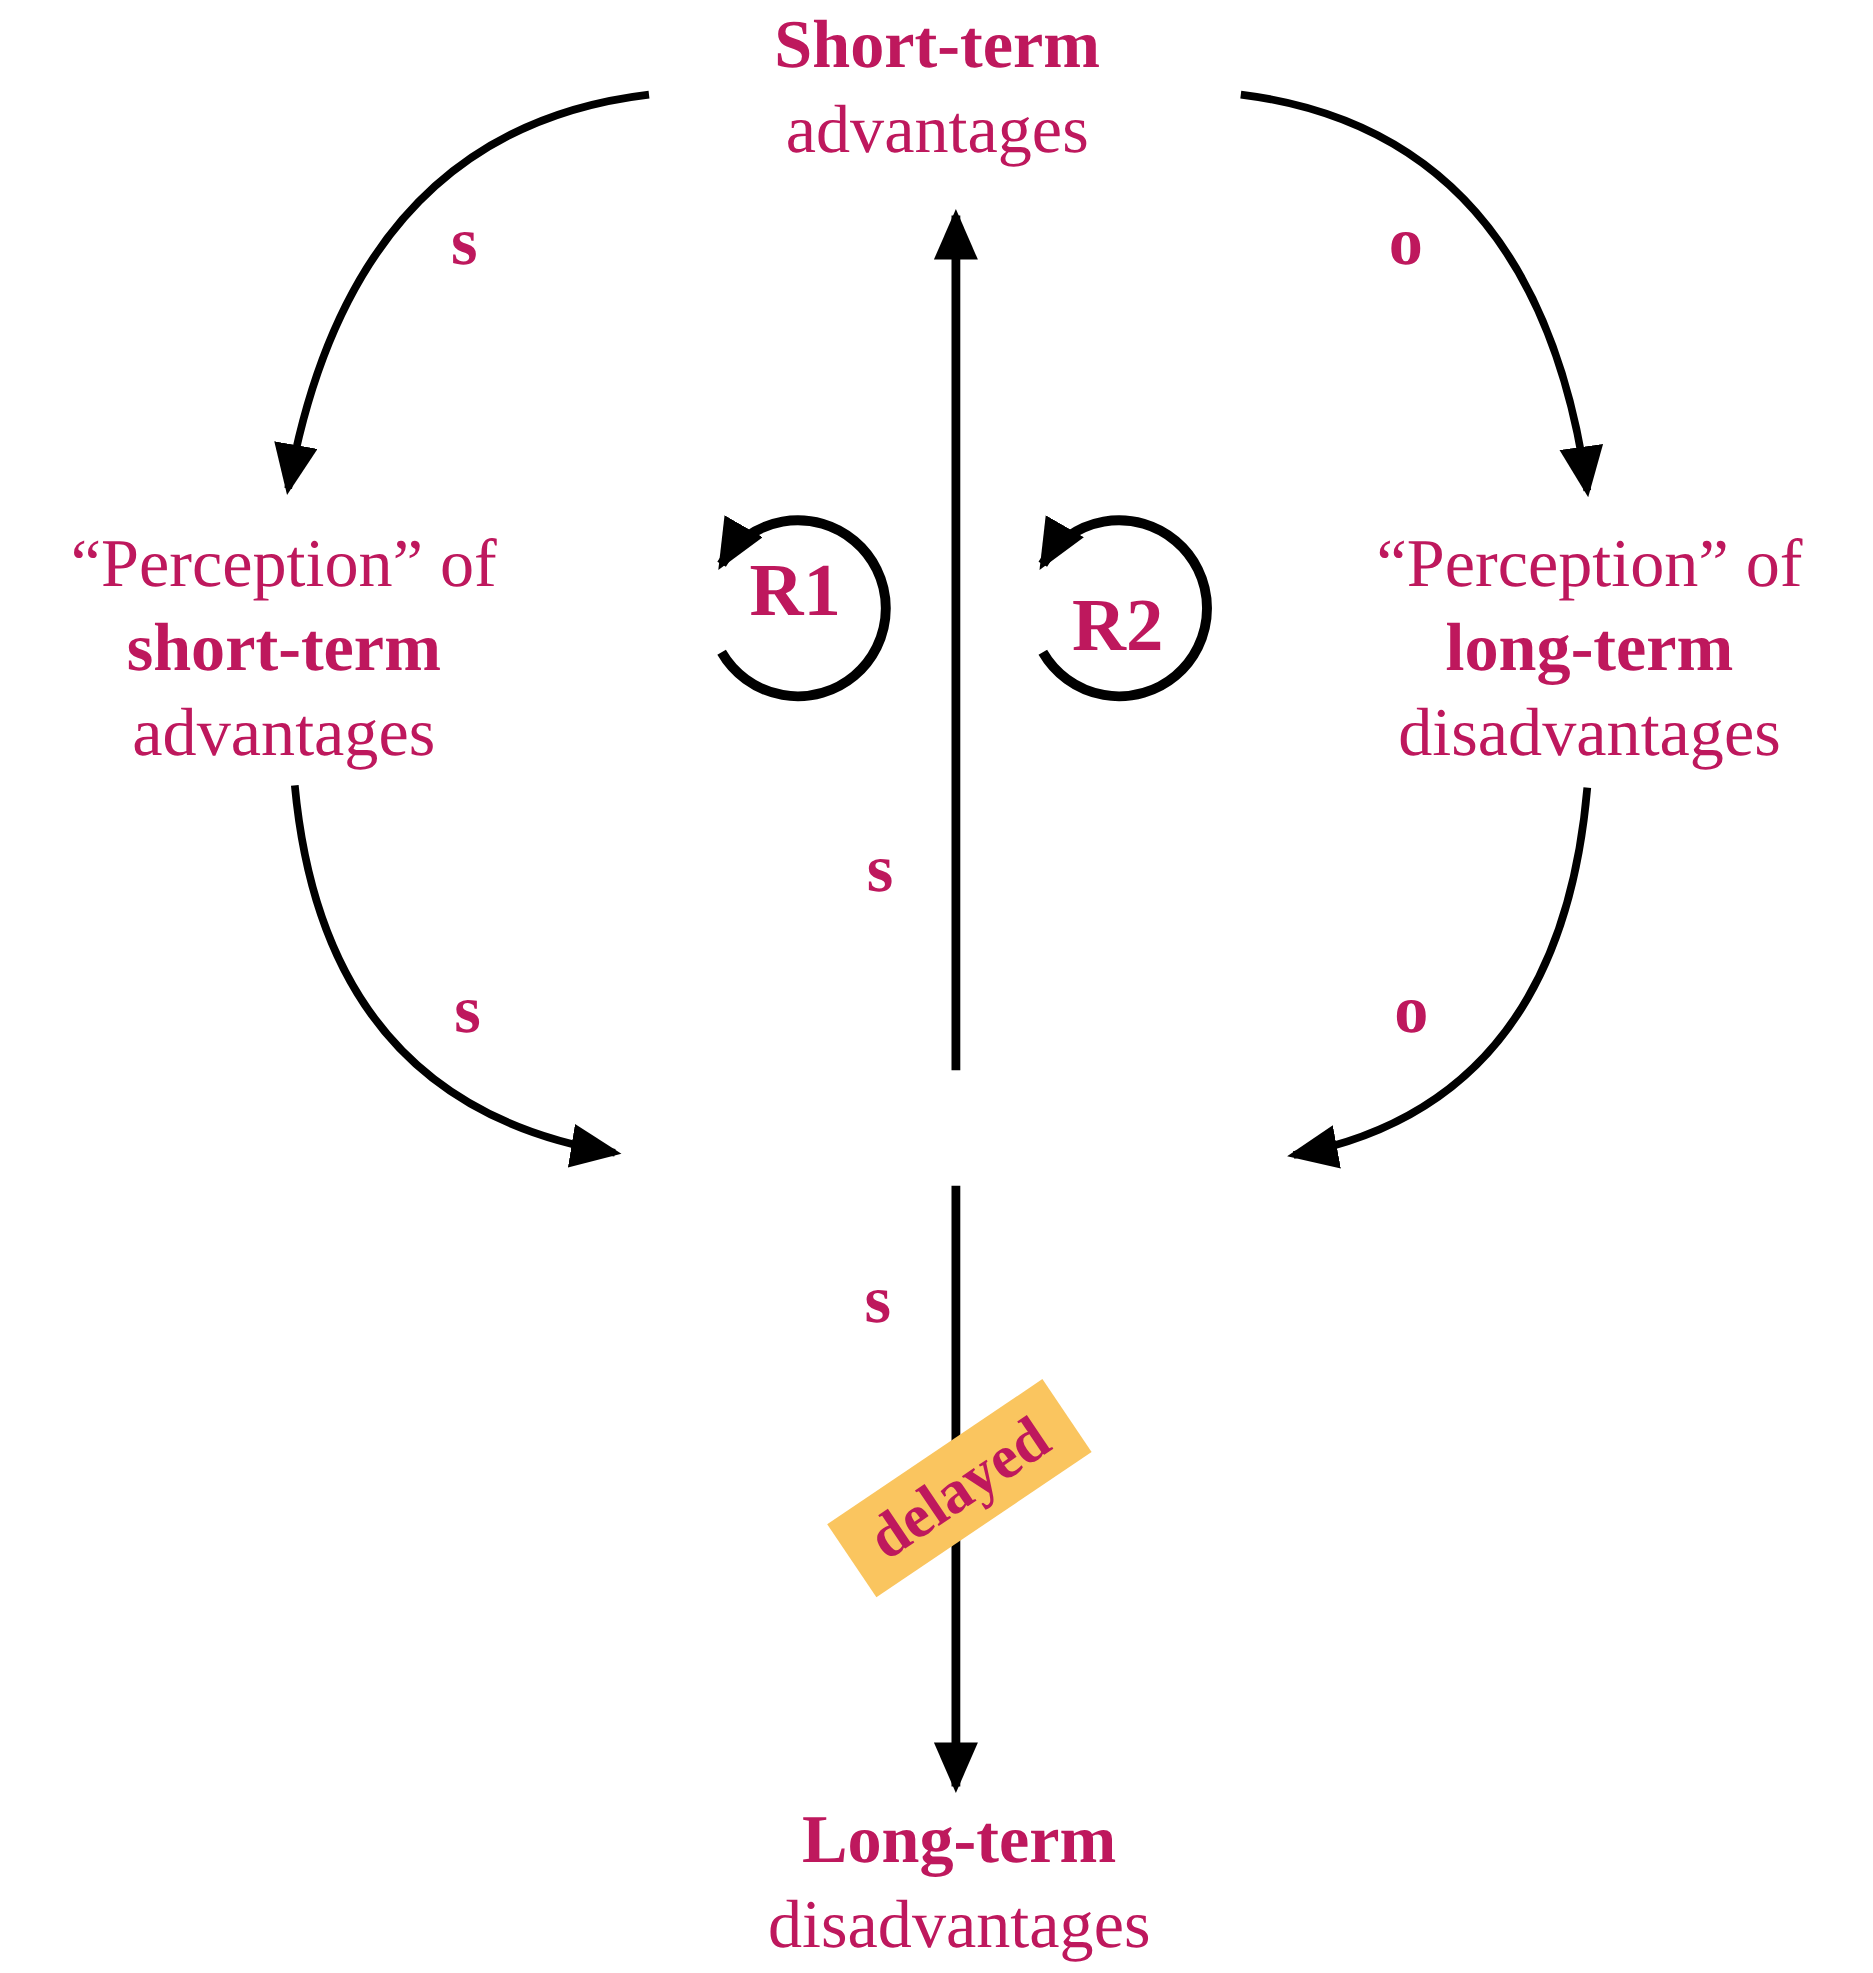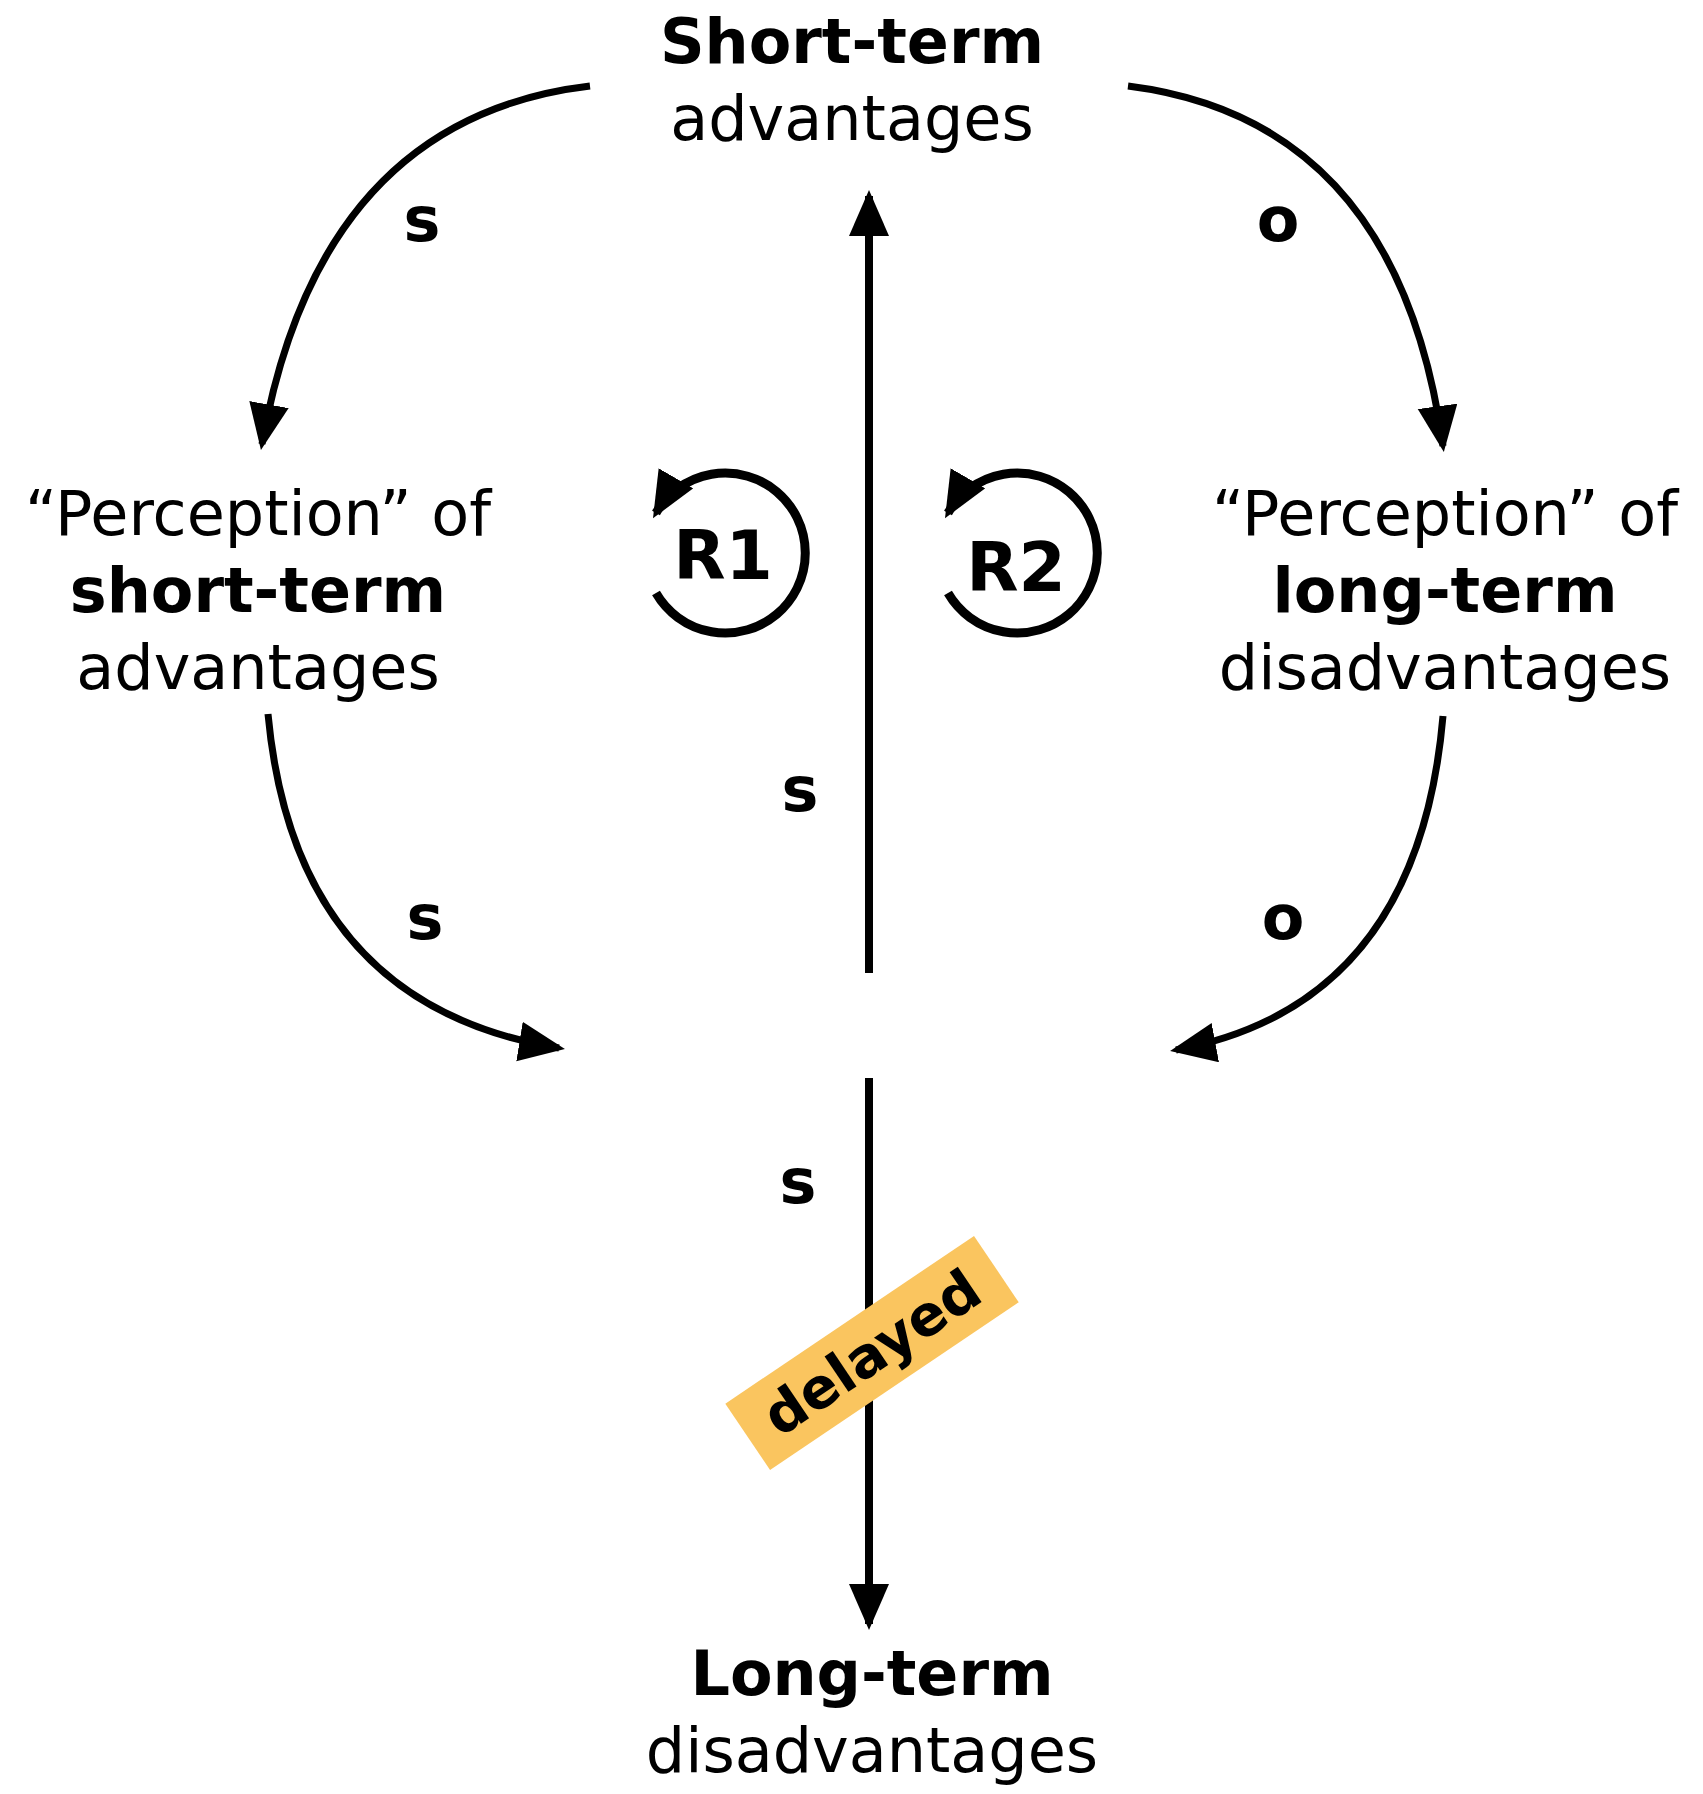--- a/index.html
+++ b/index.html
@@ -28,21 +28,21 @@
     font-weight:bold;
     line-height:56px;
     background:#FAC55F;
     padding:12px 26px;
     transform:translate(-50%,-50%) rotate(-34deg);
   }
 </style>
 </head>
 <body>
 
-<div class="canvas" style="background: rgb(255, 255, 255); color: #000000;">
+<div class="canvas" style="background: rgb(255, 255, 255); color: #be185d; font-family: Liberation Serif, serif;">
 
   <svg width="1703" height="1794" viewBox="0 0 1703 1794">
     <defs>
       <marker id="arrow" markerUnits="userSpaceOnUse" markerWidth="48" markerHeight="42" refX="40" refY="20" orient="auto">
         <path d="M 0 0 L 46 20 L 0 40 Z" fill="#000000"></path>
       </marker>
     </defs>
 
     <path d="M 590 86 Q 320 118 262 444" fill="none" stroke="#000" stroke-width="7" marker-end="url(#arrow)"></path>
     <path d="M 1128 86 Q 1398 120 1443 446" fill="none" stroke="#000" stroke-width="7" marker-end="url(#arrow)"></path>
@@ -72,21 +72,21 @@
     <div class="b">long-term</div>
     <div>disadvantages</div>
   </div>
 
 
   <div class="lbl" style="left:872px;top:1712px;">
     <div class="b">Long-term</div>
     <div>disadvantages</div>
   </div>
 
-  <div class="lbl loop-label" style="left:723px;top:556px;">R1</div>
+  <div class="lbl loop-label" style="left:723px;top:536px;">R1</div>
   <div class="lbl loop-label" style="left:1016px;top:568px;">R2</div>
 
   <div class="lbl polarity" style="left:422px;top:220px;">s</div>
   <div class="lbl polarity" style="left:1278px;top:220px;">o</div>
   <div class="lbl polarity" style="left:425px;top:918px;">s</div>
   <div class="lbl polarity" style="left:1283px;top:918px;">o</div>
   <div class="lbl polarity" style="left:800px;top:790px;">s</div>
   <div class="lbl polarity" style="left:798px;top:1182px;">s</div>
 
   <div class="lbl delay" style="left: 872px; top: 1353px; background: rgb(250, 197, 95);">delayed</div>

